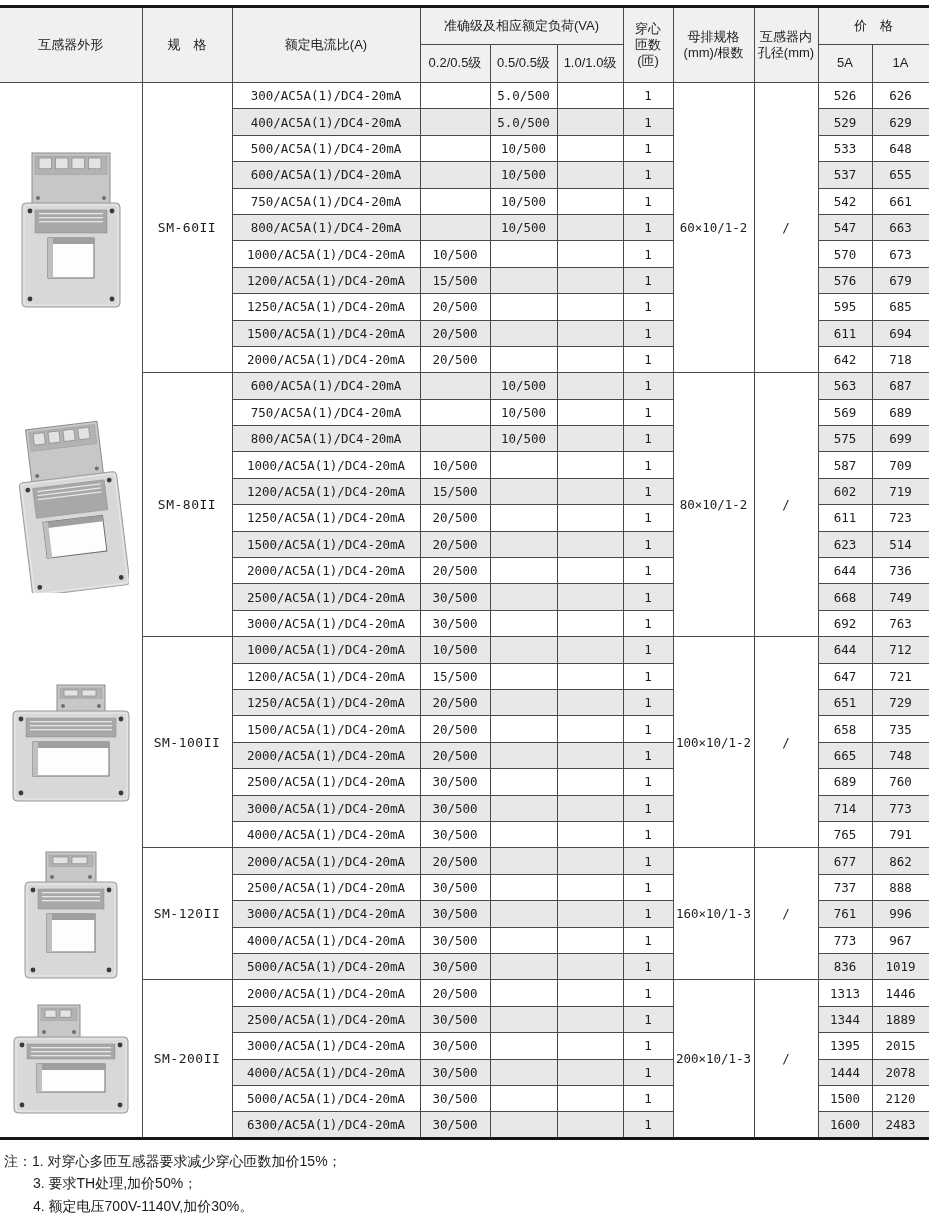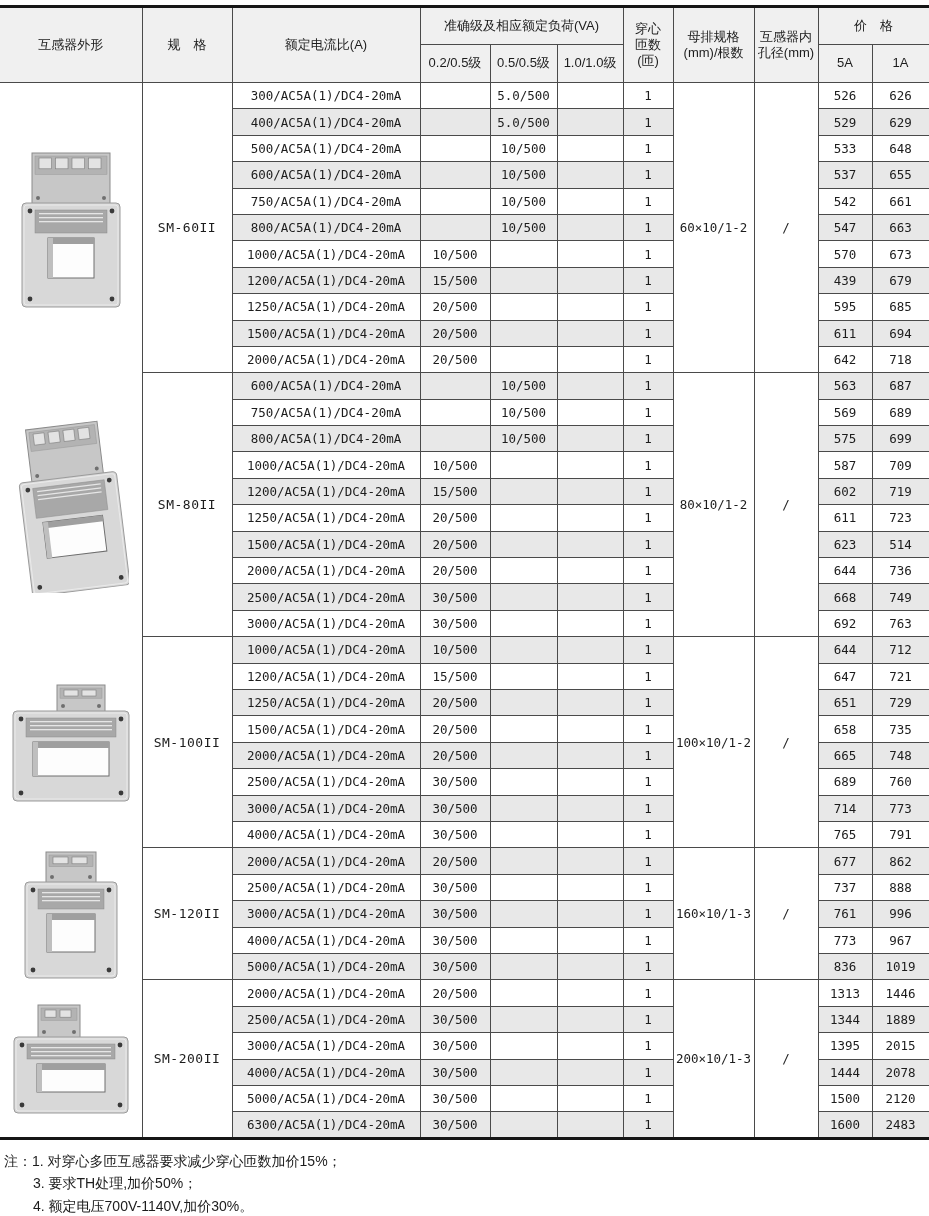--- a/index.html
+++ b/index.html
@@ -209,21 +209,21 @@
           <td>1</td>
           <td>570</td>
           <td>673</td>
         </tr>
         <tr>
           <td class="ratio-cell">1200/AC5A(1)/DC4-20mA</td>
           <td>15/500</td>
           <td></td>
           <td></td>
           <td>1</td>
-          <td>439</td>
+          <td>576</td>
           <td>679</td>
         </tr>
         <tr>
           <td class="ratio-cell">1250/AC5A(1)/DC4-20mA</td>
           <td>20/500</td>
           <td></td>
           <td></td>
           <td>1</td>
           <td>595</td>
           <td>685</td>

